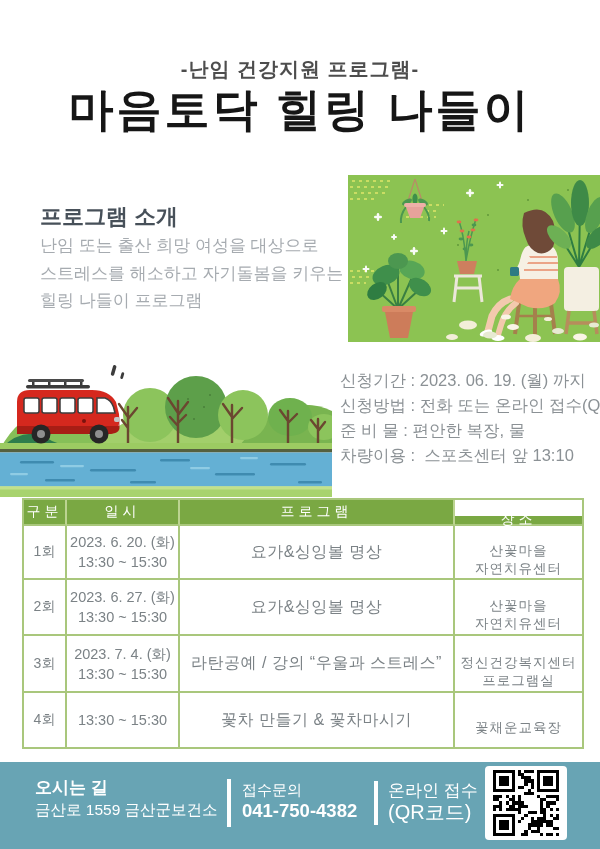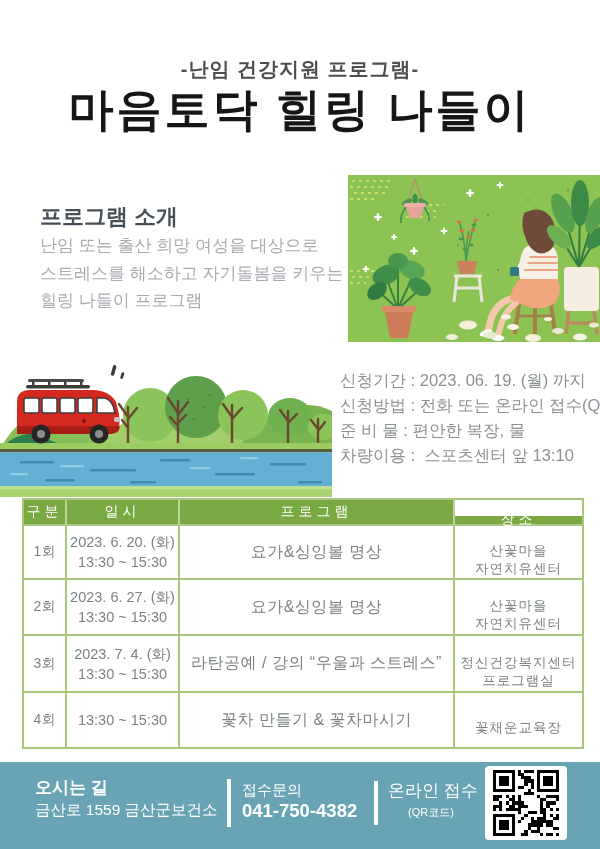--- a/index.html
+++ b/index.html
@@ -56,21 +56,21 @@
   .f-col1 .t{font-size:17px;font-weight:bold;line-height:22px;}
   .f-col1 .v{font-size:15.5px;line-height:22px;}
   .f-div{position:absolute;width:3.5px;background:#ffffff;}
   .f-div.d1{left:227px;top:17px;height:48px;}
   .f-div.d2{left:374px;top:19px;height:44px;}
   .f-col2{position:absolute;left:242px;top:18px;}
   .f-col2 .t{font-size:15px;line-height:20px;}
   .f-col2 .v{font-size:18.5px;font-weight:bold;line-height:22px;}
   .f-col3{position:absolute;left:388px;top:18px;}
   .f-col3 .t{font-size:17px;line-height:22px;}
-  .f-col3 .v{font-size:11px;line-height:20px;margin-left:20px;}
+  .f-col3 .v{font-size:20px;line-height:20px;}
   .qr-box{position:absolute;left:485px;top:4px;width:82px;height:74px;background:#ffffff;border-radius:4px;
     display:flex;align-items:center;justify-content:center;}
   .qr-box svg{width:66px;height:66px;}
 </style>
 </head>
 <body>
 
 <div class="poster">
 
   <div class="subtitle">-난임 건강지원 프로그램-</div>

